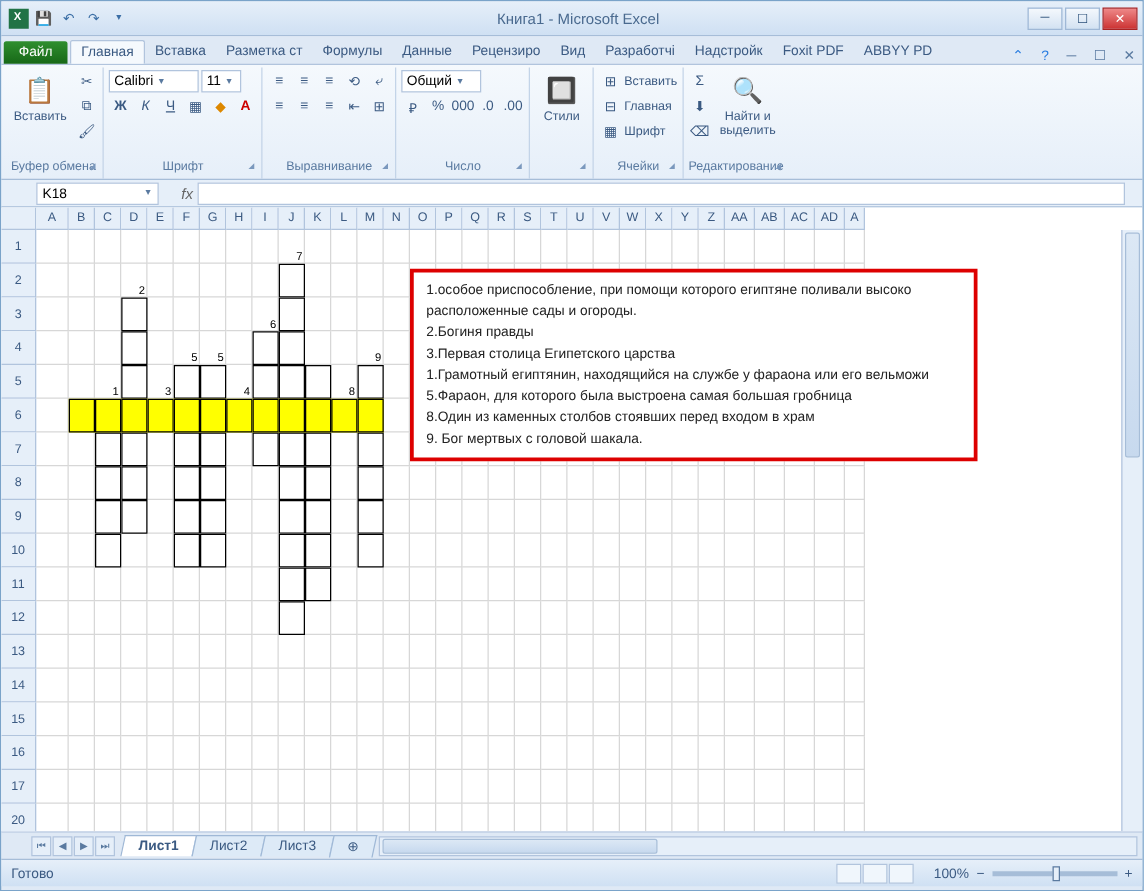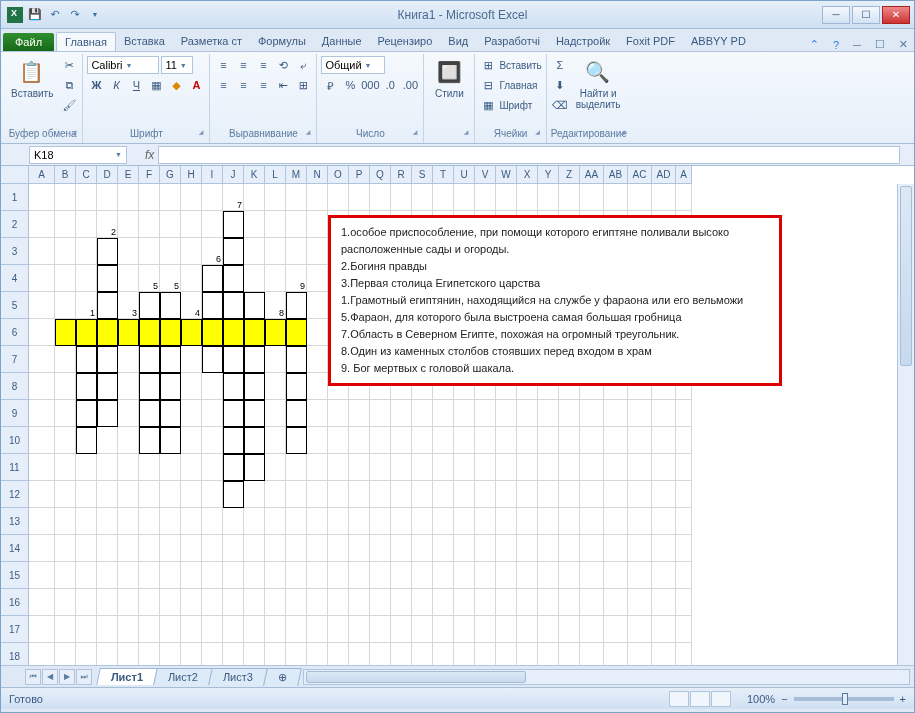--- a/index.html
+++ b/index.html
@@ -297,21 +297,21 @@
       <div class="rowhead">8</div>
       <div class="rowhead">9</div>
       <div class="rowhead">10</div>
       <div class="rowhead">11</div>
       <div class="rowhead">12</div>
       <div class="rowhead">13</div>
       <div class="rowhead">14</div>
       <div class="rowhead">15</div>
       <div class="rowhead">16</div>
       <div class="rowhead">17</div>
-      <div class="rowhead">18</div>
+      <div class="rowhead">20</div>
     </div>
   <div class="grid" id="grid">
       <div class="cell" style="left: 0px; top: 0px; width: 26px; height: 27px;"></div>
       <div class="cell" style="left: 26px; top: 0px; width: 21px; height: 27px;"></div>
       <div class="cell" style="left: 47px; top: 0px; width: 21px; height: 27px;"></div>
       <div class="cell" style="left: 68px; top: 0px; width: 21px; height: 27px;"></div>
       <div class="cell" style="left: 89px; top: 0px; width: 21px; height: 27px;"></div>
       <div class="cell" style="left: 110px; top: 0px; width: 21px; height: 27px;"></div>
       <div class="cell" style="left: 131px; top: 0px; width: 21px; height: 27px;"></div>
       <div class="cell" style="left: 152px; top: 0px; width: 21px; height: 27px;"></div>
@@ -951,21 +951,20 @@
       <div class="cell" style="border: none; left: 236px; top: 108px; width: 21px; height: 27px;">
         <span class="cluenum">8</span>
       </div>
     </div>
   <div class="clues-box" id="cluesbox" style="left: 327px; top: 49px; width: 454px;">
       <div>1.особое приспособление, при помощи которого египтяне поливали высоко расположенные сады и огороды.</div>
       <div>2.Богиня правды</div>
       <div>3.Первая столица Египетского царства</div>
       <div>1.Грамотный египтянин, находящийся на службе у фараона или его вельможи</div>
       <div>5.Фараон, для которого была выстроена самая большая гробница</div>
-      <div>7.Область в Северном Египте, похожая на огромный треугольник.</div>
       <div>8.Один из каменных столбов стоявших перед входом в храм</div>
       <div>9. Бог мертвых с головой шакала.</div>
     </div>
   <div class="vscroll">
       <div class="thumb"></div>
     </div>
 </div>
 
 <div class="sheettabs">
   <div class="navtabs">

